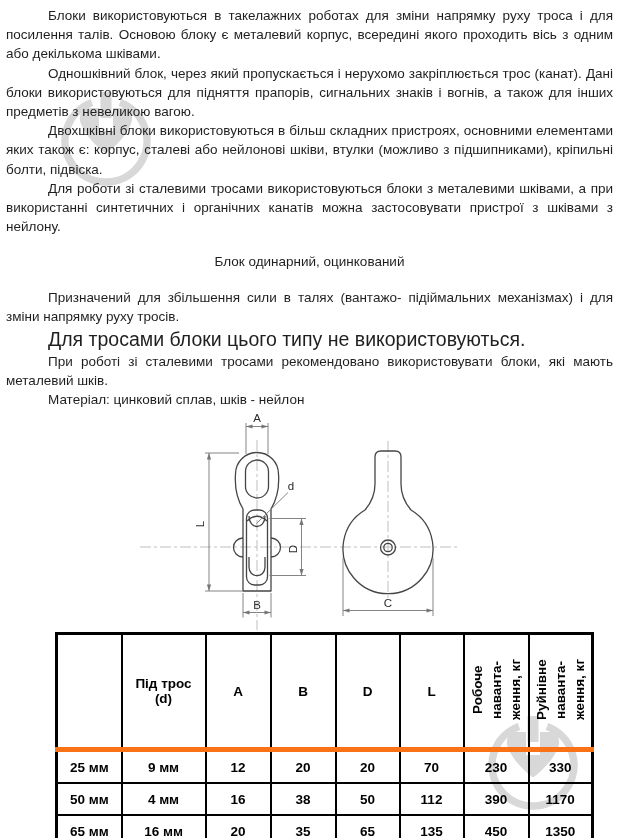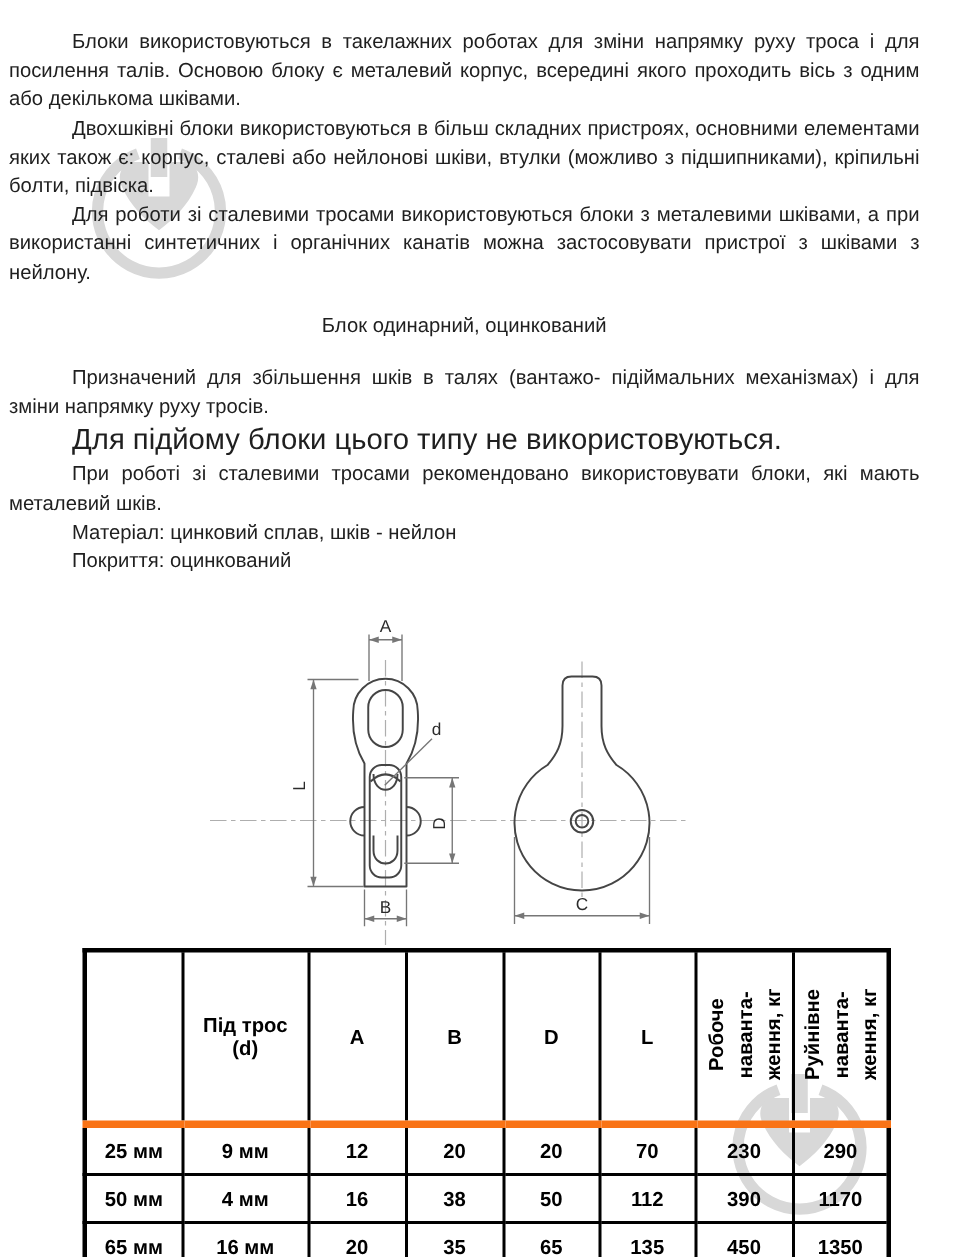--- a/index.html
+++ b/index.html
@@ -1,21 +1,21 @@
 <!DOCTYPE html>
 <html><head>
 <meta charset="utf-8">
 <style>
   html,body{margin:0;padding:0;background:#ffffff;}
   .page{position:relative;width:644px;height:838px;background:#fff;overflow:hidden;
         font-family:"Liberation Sans",sans-serif;color:#1f1f1f;}
   
   .wm{position:absolute;z-index:0;}
   
-  .textblock{position:absolute;left:0;top:12px;width:644px;box-sizing:border-box;
+  .textblock{position:absolute;left:0;top:0;width:644px;box-sizing:border-box;
              padding:6px 31px 0 6px;font-size:13.5px;line-height:19.2px;
              text-align:justify;z-index:1;}
   .para{margin:0;text-indent:42px;}
   .center-h{margin:16px;text-indent:0;text-align:center;}
   .big{margin:0;text-indent:42px;text-align:left;font-size:19.5px;line-height:26px;}
   .plain{margin:0;text-indent:42px;text-align:left;}
   
   .drawing{position:absolute;left:130px;top:408px;z-index:1;}
   
   .dim-table{position:absolute;left:55px;top:632px;z-index:1;border-collapse:collapse;
@@ -40,28 +40,28 @@
   </svg>
 
   <svg class="wm" style="left:483px;top:715px" width="100" height="100" viewBox="0 0 100 100">
     <path d="M64 11.5 A41 41 0 1 1 36 11.5" fill="none" stroke-width="7.5" stroke="#d8d8d8"></path>
     <rect x="44.5" y="1" width="11" height="26" fill="#d8d8d8"></rect>
     <path d="M29 17 L43 17 L43 40 L57 40 L57 17 L71 17 C76.5 21.5 77.5 28 74.5 34 C69.5 45.5 59.5 55.5 50 62.5 C40.5 55.5 30.5 45.5 25.5 34 C22.5 28 23.5 21.5 29 17 Z" fill="#d8d8d8"></path>
   </svg>
 
   <div class="textblock">
     <p class="para">Блоки використовуються в такелажних роботах для зміни напрямку руху троса і для посилення талів. Основою блоку є металевий корпус, всередині якого проходить вісь з одним або декількома шківами.</p>
+    <p class="para">Одношківний блок, через який пропускається і нерухомо закріплюється трос (канат). Дані блоки використовуються для підняття прапорів, сигнальних знаків і вогнів, а також для інших предметів з невеликою вагою.</p>
     <p class="para">Двохшківні блоки використовуються в більш складних пристроях, основними елементами яких також є: корпус, сталеві або нейлонові шківи, втулки (можливо з підшипниками), кріпильні болти, підвіска.</p>
     <p class="para">Для роботи зі сталевими тросами використовуються блоки з металевими шківами, а при використанні синтетичних і органічних канатів можна застосовувати пристрої з шківами з нейлону.</p>
     <p class="center-h">Блок одинарний, оцинкований</p>
-    <p class="para">Призначений для збільшення шків в талях (вантажо- підіймальних механізмах) і для зміни напрямку руху тросів.</p>
-    <p class="big">Для підйому блоки цього типу не використовуються.</p>
+    <p class="para">Призначений для збільшення сили в талях (вантажо- підіймальних механізмах) і для зміни напрямку руху тросів.</p>
+    <p class="big">Для тросами блоки цього типу не використовуються.</p>
     <p class="para">При роботі зі сталевими тросами рекомендовано використовувати блоки, які мають металевий шків.</p>
     <p class="plain">Матеріал: цинковий сплав, шків - нейлон</p>
-    <p class="plain">Покриття: оцинкований</p>
   </div>
 
   <svg class="drawing" width="340" height="230" viewBox="130 408 340 230">
 
     <g stroke="#aeaeae" stroke-width="0.8" stroke-dasharray="11 3 3 3" fill="none">
       <path d="M257 440 L257 630"></path>
       <path d="M140 547 L458 547"></path>
       <path d="M388 441 L388 601"></path>
     </g>
 
@@ -144,21 +144,21 @@
     </thead>
     <tbody>
       <tr>
         <td>25 мм</td>
         <td>9 мм</td>
         <td>12</td>
         <td>20</td>
         <td>20</td>
         <td>70</td>
         <td>230</td>
-        <td>290</td>
+        <td>330</td>
       </tr>
       <tr>
         <td>50 мм</td>
         <td>4 мм</td>
         <td>16</td>
         <td>38</td>
         <td>50</td>
         <td>112</td>
         <td>390</td>
         <td>1170</td>

